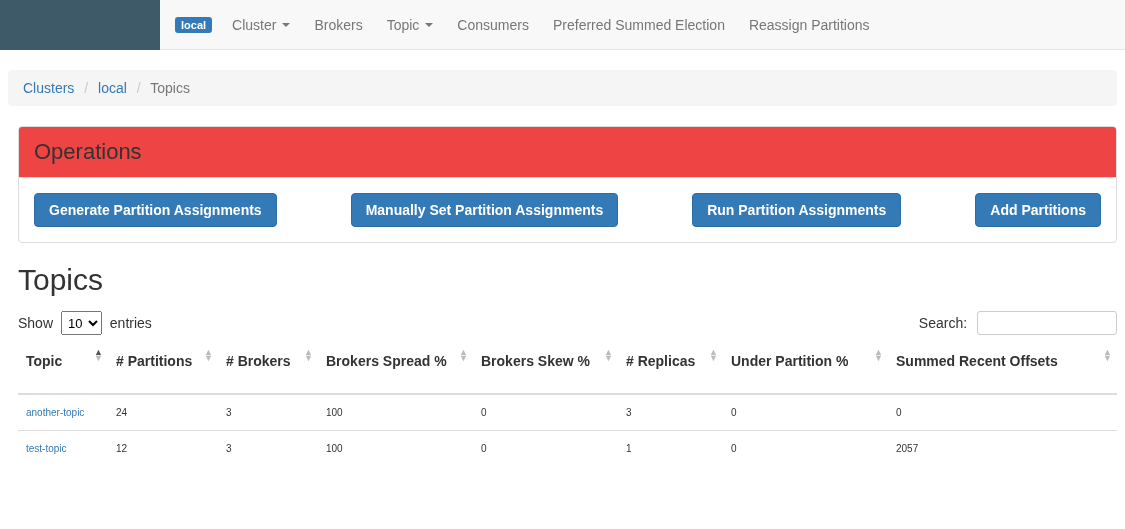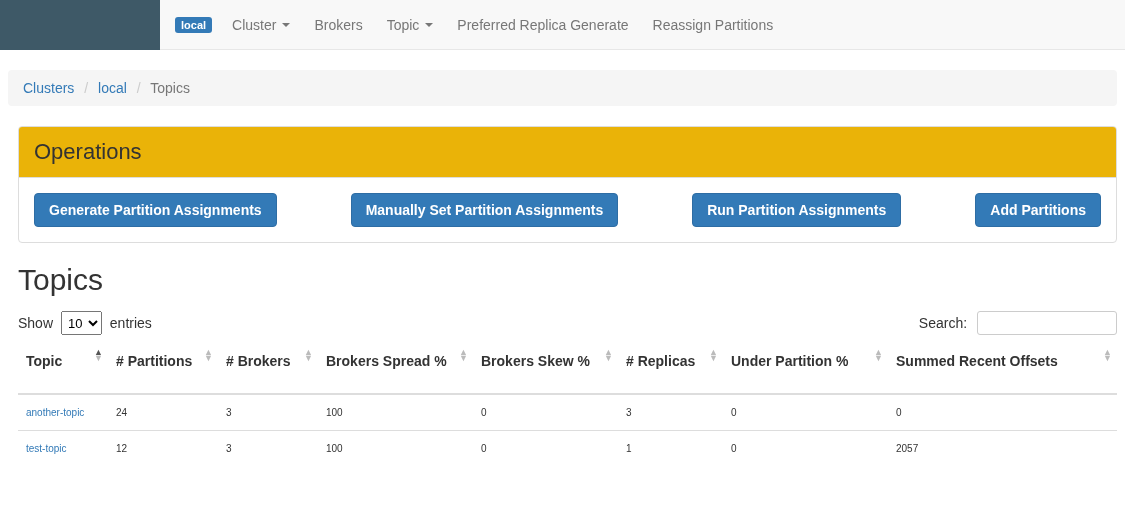--- a/index.html
+++ b/index.html
@@ -64,21 +64,21 @@
   }
   .breadcrumb a { color: #337ab7; text-decoration: none; cursor: pointer; }
   .breadcrumb .sep { color: #ccc; padding: 0 6px; }
   .panel {
     border: 1px solid #ddd;
     border-radius: 4px;
     margin: 0 8px 20px 18px;
     overflow: hidden;
   }
   .panel-heading {
-    background: #eab308;
+    background: #ef4444;
     border-bottom: 1px solid #ddd;
     padding: 12px 15px;
   }
   .panel-heading h3 {
     margin: 0;
     font-size: 22px;
     font-weight: 500;
     color: #333;
   }
   .panel-body {
@@ -175,21 +175,24 @@
       <span class="caret"></span>
     </span>
     <span class="nav-link">
       <span>Brokers</span>
     </span>
     <span class="nav-link">
       <span>Topic</span>
       <span class="caret"></span>
     </span>
     <span class="nav-link">
-      <span>Preferred Replica Generate</span>
+      <span>Consumers</span>
+    </span>
+    <span class="nav-link">
+      <span>Preferred Summed Election</span>
     </span>
     <span class="nav-link">
       <span>Reassign Partitions</span>
     </span>
   </div>
 </div>
 
 <div class="content">
 
   <div class="breadcrumb">

